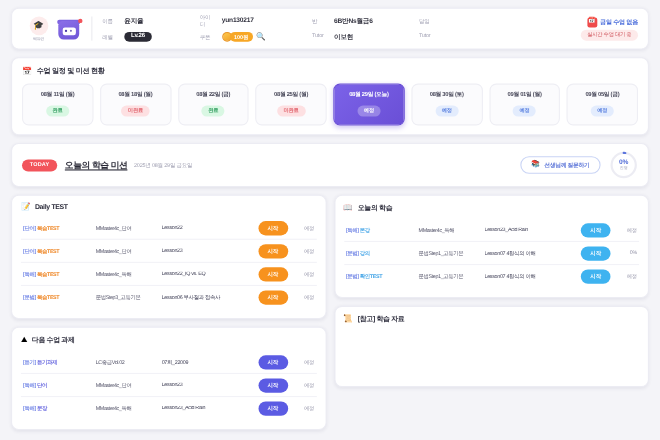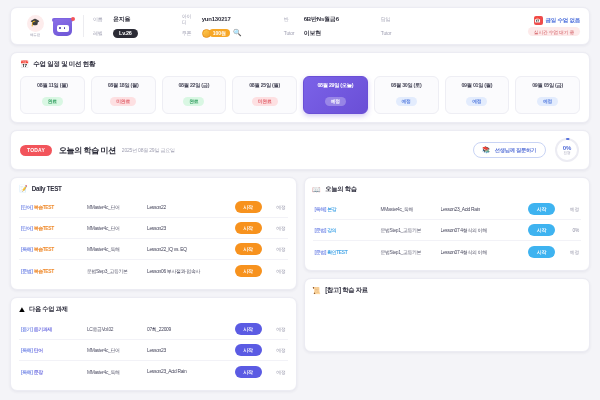--- a/index.html
+++ b/index.html
@@ -118,21 +118,21 @@
   .bdg-undone { background: #fde0e2; color: #e0606a; }
   .bdg-plan { background: #e3ecfd; color: #5a80e0; }
   .day.active .bdg-plan { background: rgba(255,255,255,0.28); color: #ffffff; }
 
   
   .mission { display: flex; align-items: center; padding: 6px 9px; margin-bottom: 7px; }
   .today-badge {
     background: #f2545b; color: #fff; font-size: 5px; font-weight: bold;
     padding: 2.5px 7px; border-radius: 8px; letter-spacing: 0.2px;
   }
-  .mission-title { font-size: 8px; font-weight: bold; color: #2b2b38; margin-left: 7px; letter-spacing: -0.4px; }
+  .mission-title { font-size: 8px; font-weight: bold; color: #2b2b38; margin-left: 7px; letter-spacing: -0.4px; text-decoration: underline; }
   .mission-date { font-size: 5px; color: #a0a0b2; margin-left: 6px; letter-spacing: -0.2px; }
   .mission-spacer { flex: 1; }
   .ask-btn {
     display: flex; align-items: center; gap: 4px;
     border: 1px solid #c9d4f5; border-radius: 11px;
     padding: 3.5px 9px; background: #ffffff;
   }
   .ask-btn .ico { font-size: 6.5px; line-height: 1; }
   .ask-btn .tx { font-size: 5.3px; color: #5a74d8; font-weight: bold; letter-spacing: -0.3px; }
 

